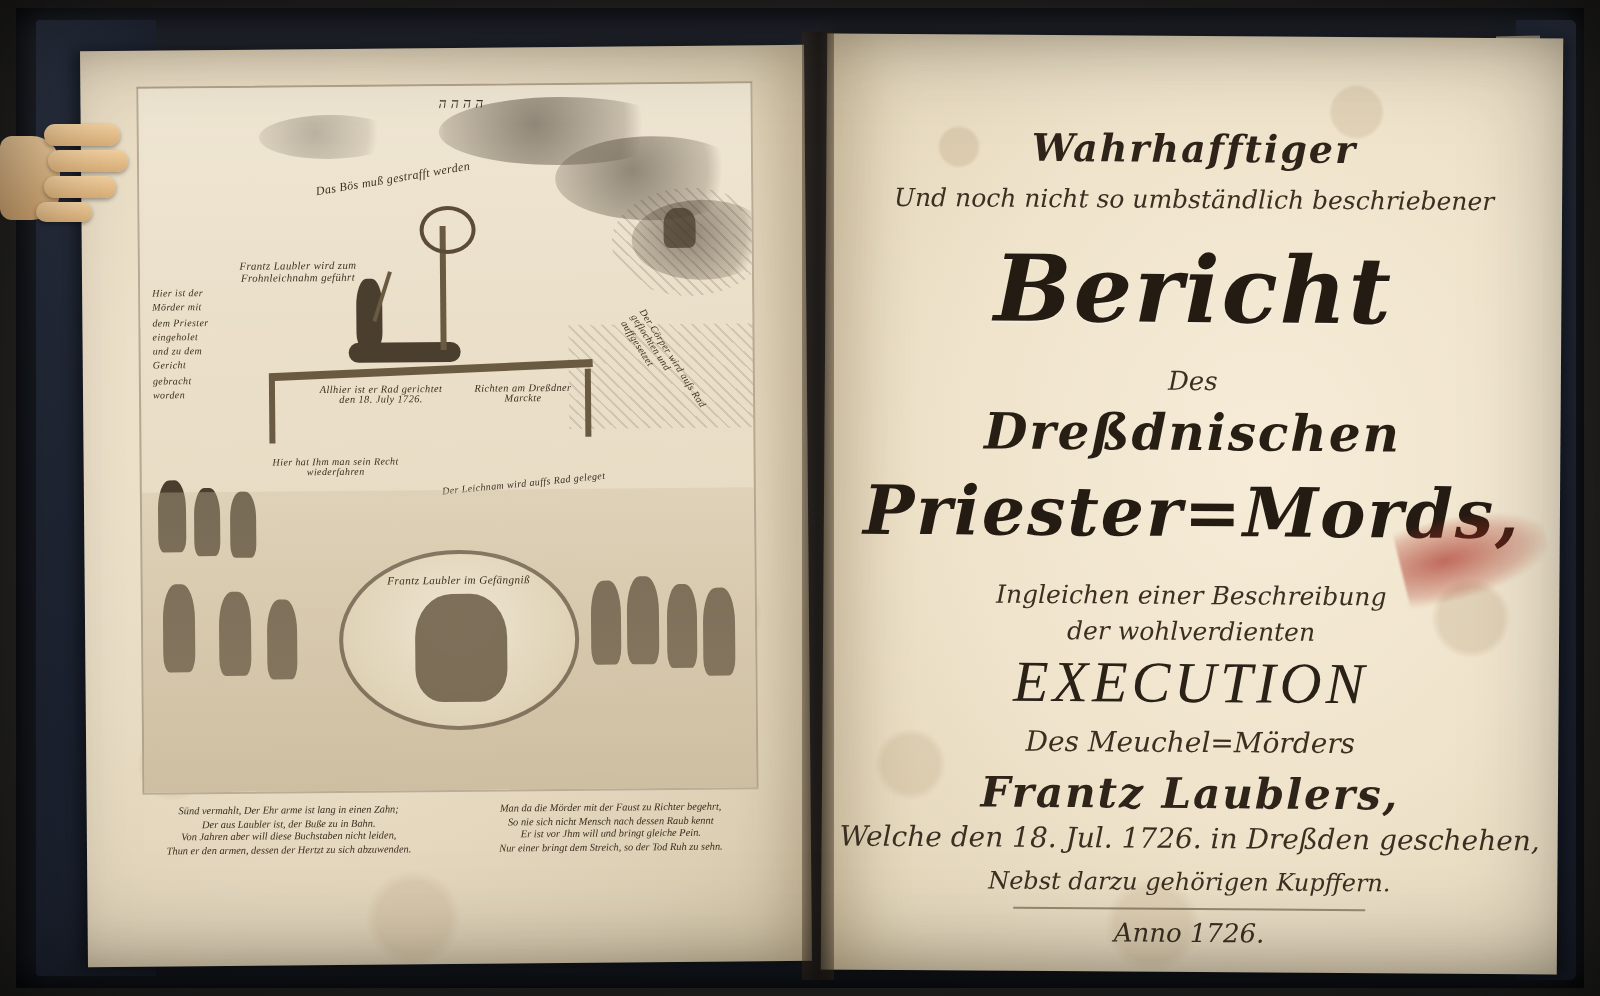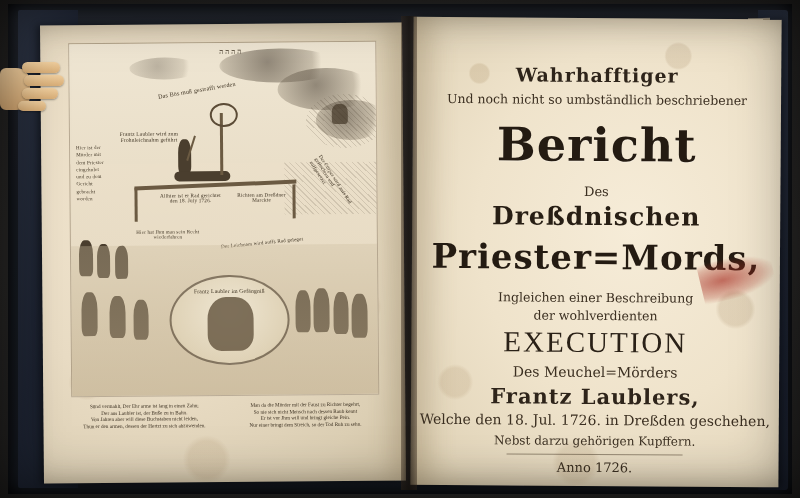--- a/index.html
+++ b/index.html
@@ -28,20 +28,21 @@
   }
   
   .book {
     position: absolute;
     left: 8px;
     top: 4px;
     width: 784px;
     height: 490px;
     background: linear-gradient(180deg, #23272f 0%, #1b1f27 40%, #161a21 100%);
     box-shadow: 0 0 18px #000 inset;
+    font-style: italic;
   }
   .cover-left {
     position: absolute;
     left: 10px;
     top: 6px;
     width: 60px;
     height: 478px;
     background: linear-gradient(100deg, #2a3140 0%, #1c2230 55%, #141922 100%);
     border-radius: 2px 0 0 2px;
   }

